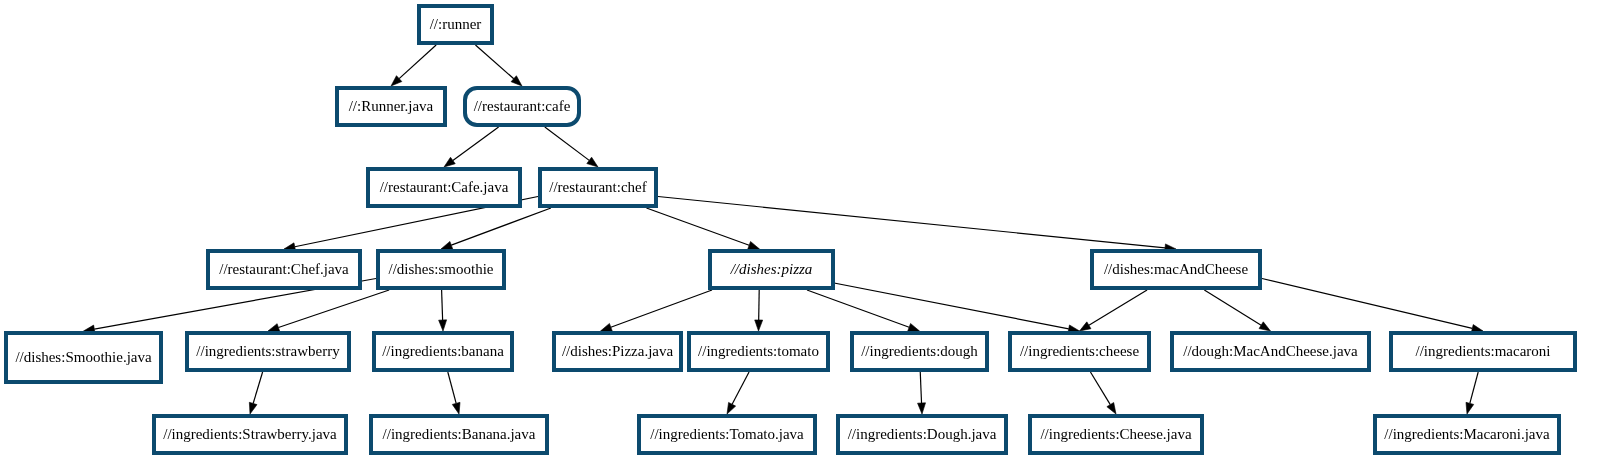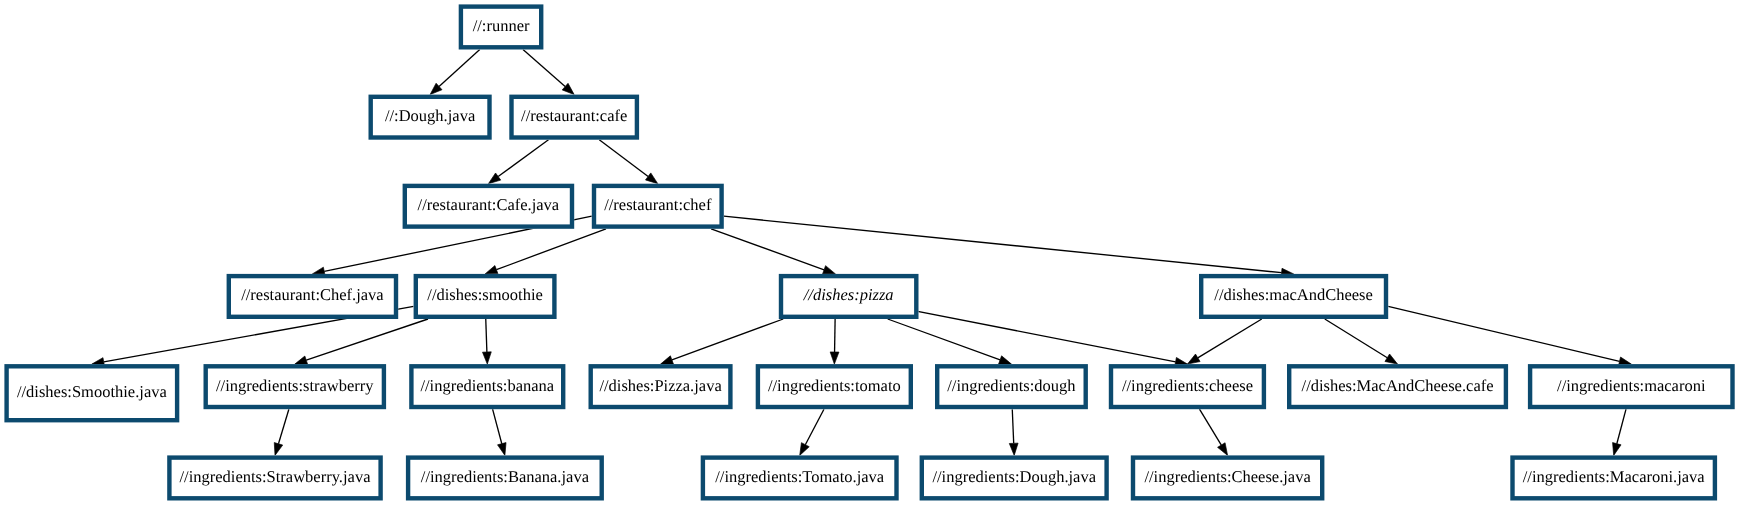--- a/index.html
+++ b/index.html
@@ -150,23 +150,23 @@
       <g>
         <line class="edge-line" x1="1478.2" y1="372" x2="1469.8342891561638" y2="403.3714156643863"></line>
         <polygon class="edge-head" points="1467,414 1465.9693493977588,402.34076506214495 1473.6992289145687,404.4020662666276"></polygon>
       </g>
     </svg>
   <div id="nodes-layer">
       <div class="node-box" style="left: 417px; top: 4px; width: 77px; height: 41px;">
         <span class="node-label">//:runner</span>
       </div>
       <div class="node-box" style="left: 335px; top: 86px; width: 112px; height: 41px;">
-        <span class="node-label">//:Dough.java</span>
-      </div>
-      <div class="node-box" style="left: 463px; top: 86px; width: 118px; height: 41px;">
+        <span class="node-label">//:Runner.java</span>
+      </div>
+      <div class="node-box" style="left: 463px; top: 86px; width: 118px; height: 41px; border-radius: 14px;">
         <span class="node-label">//restaurant:cafe</span>
       </div>
       <div class="node-box" style="left: 366px; top: 167px; width: 156px; height: 41px;">
         <span class="node-label">//restaurant:Cafe.java</span>
       </div>
       <div class="node-box" style="left: 538px; top: 167px; width: 120px; height: 41px; justify-content: center;">
         <span class="node-label">//restaurant:chef</span>
       </div>
       <div class="node-box" style="left: 206px; top: 249px; width: 156px; height: 41px;">
         <span class="node-label">//restaurant:Chef.java</span>
@@ -182,34 +182,34 @@
       </div>
       <div class="node-box" style="left: 4px; top: 331px; width: 159px; height: 53px;">
         <span class="node-label">//dishes:Smoothie.java</span>
       </div>
       <div class="node-box" style="left: 185px; top: 331px; width: 166px; height: 41px;">
         <span class="node-label">//ingredients:strawberry</span>
       </div>
       <div class="node-box" style="left: 372px; top: 331px; width: 142px; height: 41px;">
         <span class="node-label">//ingredients:banana</span>
       </div>
-      <div class="node-box" style="left: 535px; top: 331px; width: 131px; height: 41px;">
+      <div class="node-box" style="left: 552px; top: 331px; width: 131px; height: 41px;">
         <span class="node-label">//dishes:Pizza.java</span>
       </div>
       <div class="node-box" style="left: 687px; top: 331px; width: 143px; height: 41px;">
         <span class="node-label">//ingredients:tomato</span>
       </div>
       <div class="node-box" style="left: 850px; top: 331px; width: 139px; height: 41px;">
         <span class="node-label">//ingredients:dough</span>
       </div>
       <div class="node-box" style="left: 1008px; top: 331px; width: 143px; height: 41px;">
         <span class="node-label">//ingredients:cheese</span>
       </div>
       <div class="node-box" style="left: 1170px; top: 331px; width: 201px; height: 41px;">
-        <span class="node-label">//dishes:MacAndCheese.cafe</span>
+        <span class="node-label">//dough:MacAndCheese.java</span>
       </div>
       <div class="node-box" style="left: 1389px; top: 331px; width: 188px; height: 41px;">
         <span class="node-label">//ingredients:macaroni</span>
       </div>
       <div class="node-box" style="left: 152px; top: 414px; width: 196px; height: 41px;">
         <span class="node-label">//ingredients:Strawberry.java</span>
       </div>
       <div class="node-box" style="left: 369px; top: 414px; width: 180px; height: 41px;">
         <span class="node-label">//ingredients:Banana.java</span>
       </div>

